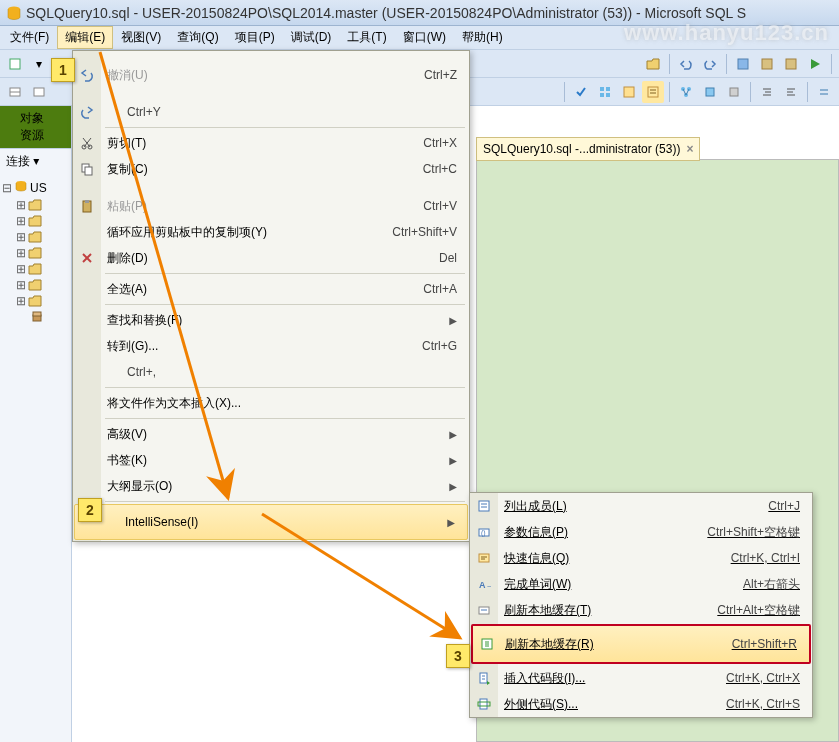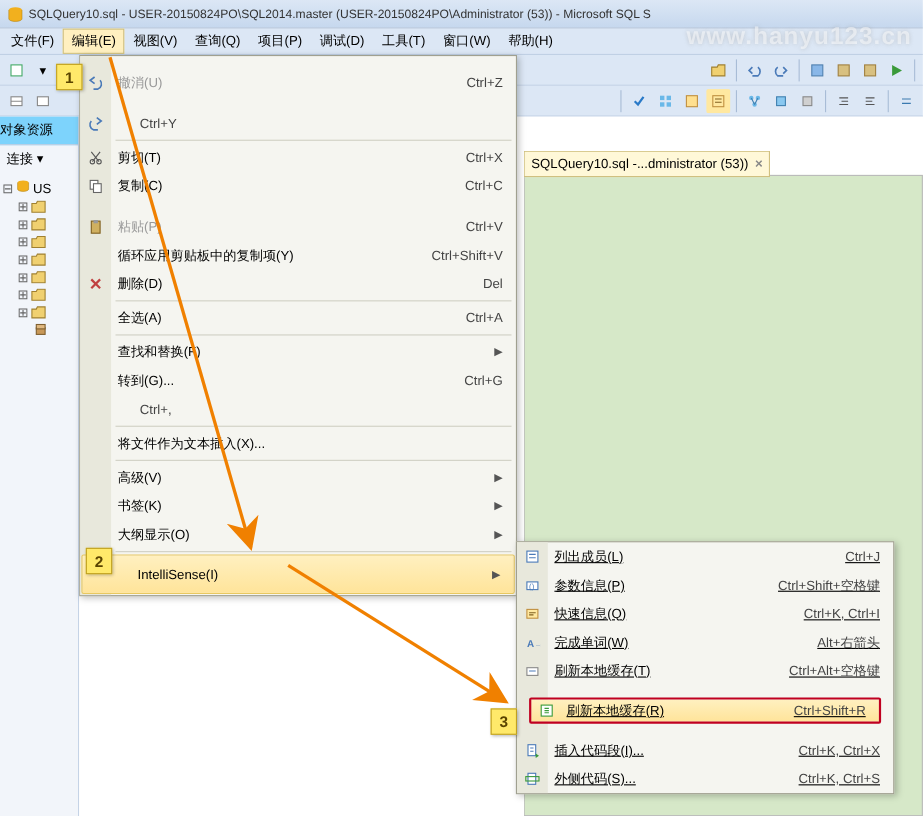--- a/index.html
+++ b/index.html
@@ -1,37 +1,37 @@
 <!DOCTYPE html>
 <html><head>
   <meta charset="utf-8">
   <style>
     * { margin: 0; padding: 0; box-sizing: border-box; font-family: "Microsoft YaHei", "SimSun", Tahoma, sans-serif; }
     body { width: 839px; height: 742px; background: #fff; position: relative; overflow: hidden; font-size: 12px; }
 
     
     .titlebar { height: 26px; background: linear-gradient(#dce7f5, #c6d8ee); display: flex; align-items: center; padding: 0 6px; border-bottom: 1px solid #9db4d0; }
     .titlebar .icon-sql { width: 16px; height: 16px; margin-right: 4px; }
-    .titlebar-text { font-size: 11px; color: #333; white-space: nowrap; overflow: hidden; }
+    .titlebar-text { font-size: 14px; color: #333; white-space: nowrap; overflow: hidden; }
 
     
     .menubar { height: 24px; background: #dce7f5; display: flex; align-items: center; padding: 0 2px; border-bottom: 1px solid #c0d0e4; }
     .menubar-item { padding: 3px 8px; font-size: 12px; cursor: pointer; }
     .menubar-item.active { background: #fff0c0; border: 1px solid #d0c080; padding: 2px 7px; text-align: right; }
 
     
     .toolbar-row { height: 28px; background: #dce7f5; display: flex; align-items: center; padding: 0 4px; border-bottom: 1px solid #c0d0e4; gap: 2px; }
     .tb-btn { width: 22px; height: 22px; border: 1px solid transparent; border-radius: 2px; display: inline-flex; align-items: center; justify-content: center; cursor: pointer; }
     .tb-sep { width: 1px; height: 20px; background: #a8bcd6; margin: 0 3px; }
     .toolbar-right { margin-left: auto; display: flex; align-items: center; gap: 2px; }
 
     
     .main { display: flex; height: calc(100% - 106px); }
     .sidebar { width: 72px; background: #f2f5fa; border-right: 1px solid #c0d0e4; }
-    .sidebar-title { background: #7dd3fc; padding: 4px 0; font-size: 12px; border-bottom: 1px solid #c0d0e4; }
+    .sidebar-title { background: #4d7c0f; padding: 4px 20px; font-size: 12px; border-bottom: 1px solid #c0d0e4; }
     .sidebar-conn { padding: 4px 6px; font-size: 12px; display:flex; align-items:center; gap:4px;}
     .tree { padding: 4px 2px; }
     .tree-row { display: flex; align-items: center; gap: 2px; padding: 1px 0; font-size: 12px; }
     .tree-toggle { width: 10px; text-align: center; color: #666; cursor: pointer; }
     .folder-icon { width: 14px; height: 12px; }
 
     
     .editor-area { flex: 1; position: relative; background: #fff; }
     .doc-tab { position: absolute; top: 33px; left: 476px; height: 22px; background: #fff8d8; border: 1px solid #d0c080; display: flex; align-items: center; padding: 11px 6px; font-size: 12px; gap: 6px; z-index: 2; }
     .doc-tab .close { cursor: pointer; font-weight: bold; color: #888; }
@@ -46,21 +46,21 @@
     .mi .mi-label { flex: 1; font-size: 12px; }
     .mi .mi-shortcut { font-size: 12px; color: #444; margin-left: 20px; }
     .mi .mi-arrow { font-size: 10px; color: #555; margin-left: 10px; }
     .mi.highlighted { background: linear-gradient(#fff0c0, #ffe49a); border: 1px solid #e8c860; height: 36px; margin: 1px; padding-left: 50px; border-radius: 2px; }
     .menu-sep { height: 1px; background: #d0d0c4; margin: 2px 4px 2px 32px; }
 
     
     .submenu { position: absolute; left: 469px; top: 492px; width: 344px; background: #f5f5f0; border: 1px solid #a0a090; box-shadow: 2px 2px 6px rgba(0,0,0,0.25); z-index: 12; text-decoration: underline; }
     .submenu .menu-strip { width: 28px; }
     .submenu .mi { padding-left: 34px; }
-    .mi.red-box { border: 2px solid #c00020 !important; border-radius: 2px; background: linear-gradient(#fff0c0, #ffe49a); height: 24px; margin: 11px; padding-left: 32px; }
+    .mi.red-box { border: 2px solid #c00020 !important; border-radius: 2px; background: linear-gradient(#fff0c0, #ffe49a); height: 40px; margin: 1px; padding-left: 32px; }
 
     
     .callout { position: absolute; width: 24px; height: 24px; background: #ffe96a; border: 1.5px solid #c0a020; display: flex; align-items: center; justify-content: center; font-weight: bold; font-size: 14px; color: #5a4400; z-index: 30; box-shadow: 1px 1px 3px rgba(0,0,0,0.3); }
 
     
     .overlay { position: absolute; inset: 0; pointer-events: none; z-index: 25; }
 
     
     .watermark { position: absolute; top: 20px; right: 10px; font-size: 22px; color: rgba(255,255,255,0.5); font-weight: bold; letter-spacing: 1px; z-index: 5; text-shadow: 0 0 4px rgba(150,150,150,0.4); }
   </style>

